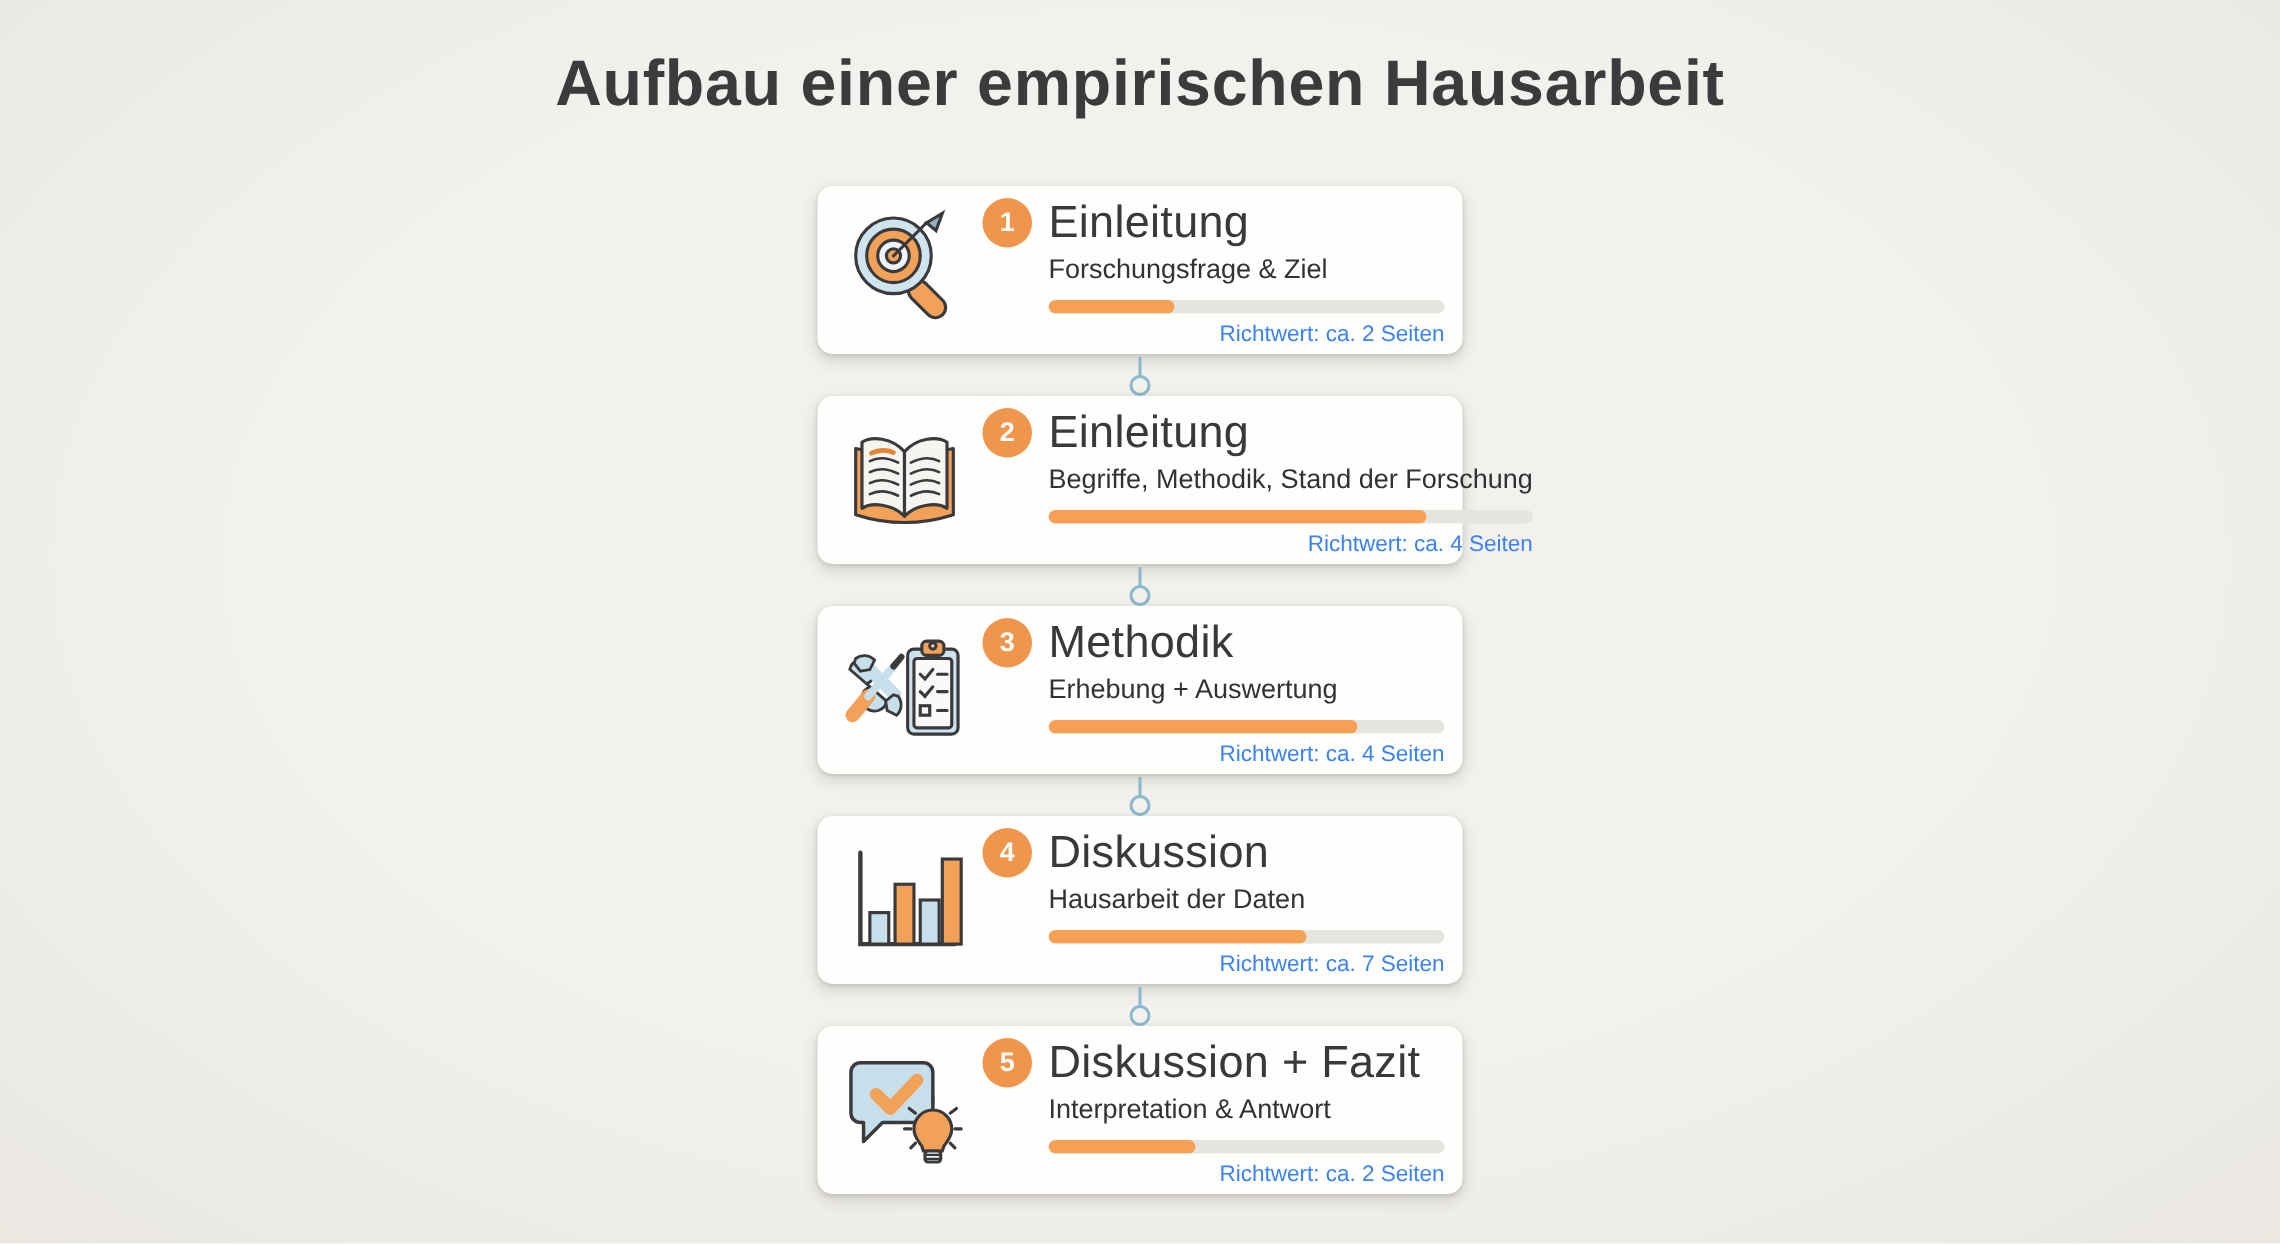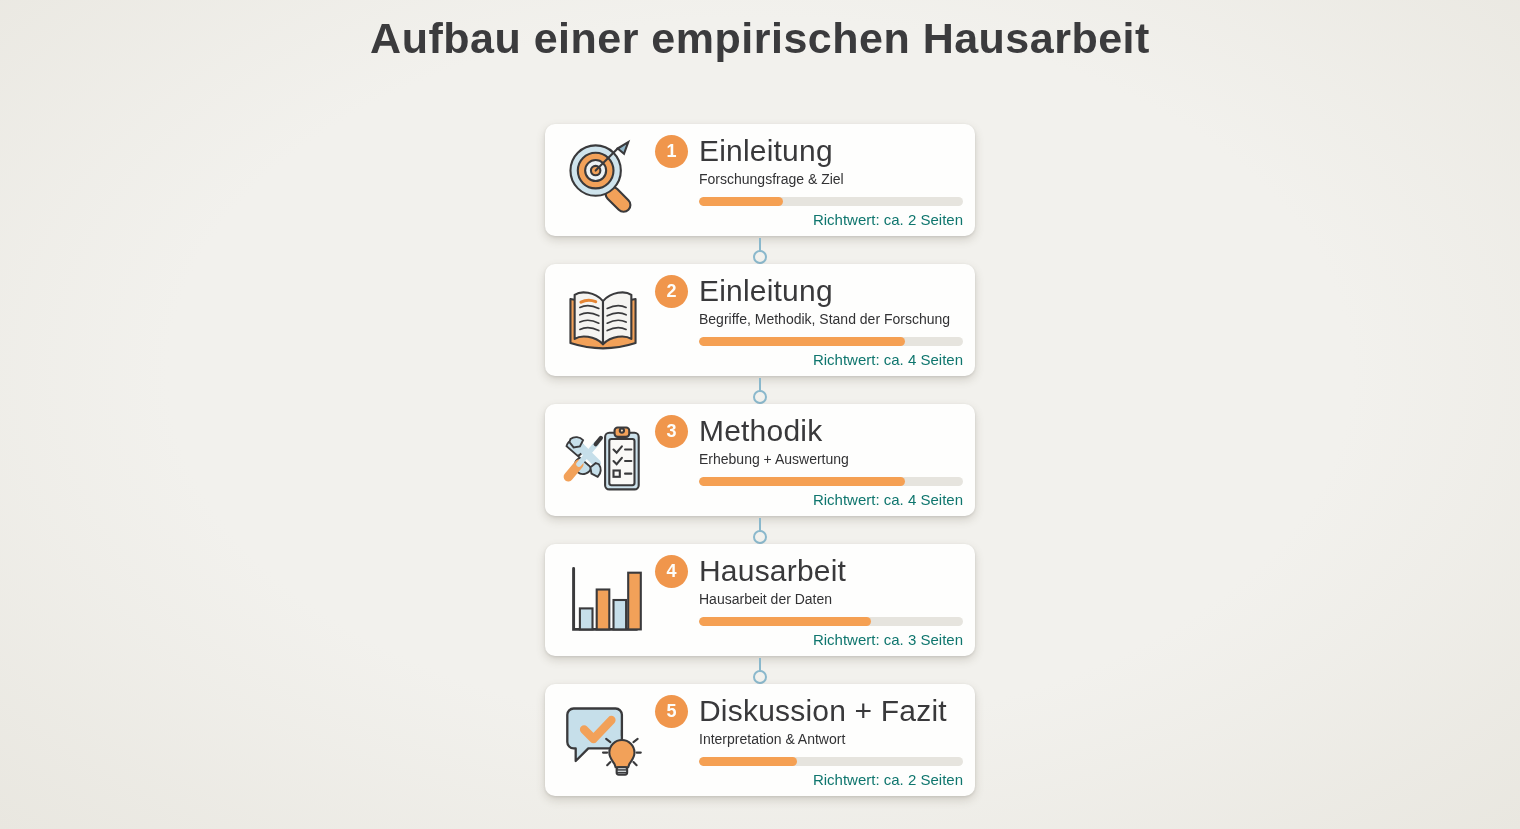--- a/index.html
+++ b/index.html
@@ -6,21 +6,21 @@
   html, body { width: 1520px; height: 829px; overflow: hidden; }
   body {
     font-family: "Liberation Sans", sans-serif;
     background: radial-gradient(ellipse at 50% 45%, #F2F1ED 55%, #E9E7E0 100%);
     color: #3A3A3C;
   }
   .canvas { position: relative; width: 1520px; height: 829px; }
 
   .page-title {
     text-align: center;
-    padding-top: 14px;
+    padding-top: 32px;
     font-size: 43px;
     font-weight: 700;
     letter-spacing: 0.5px;
     color: #3B3B3D;
   }
 
   .flow {
     position: absolute;
     left: 50%;
     top: 124px;
@@ -70,21 +70,21 @@
     font-size: 30px;
     font-weight: 400;
     color: #39393B;
     letter-spacing: 0.2px;
     white-space: nowrap;
   }
 
   .sub-block { margin-left: 44px; }
 
   .card-subtitle {
-    font-size: 14px;
+    font-size: 18px;
     color: #323234;
     margin-top: 3px;
     white-space: nowrap;
   }
 
   .progress-track {
     margin-top: 10px;
     width: 100%;
     height: 9px;
     border-radius: 5px;
@@ -94,21 +94,21 @@
   .progress-fill {
     height: 100%;
     border-radius: 5px;
     background: #F5A053;
   }
 
   .card-note {
     margin-top: 5px;
     text-align: right;
     font-size: 15px;
-    color: #0f766e;
+    color: #3b82f6;
   }
 
   .connector {
     height: 28px;
     display: flex;
     flex-direction: column;
     align-items: center;
     justify-content: flex-end;
   }
   .connector-line {
@@ -268,28 +268,28 @@
             <rect x="18" y="48" width="12" height="20" fill="#C6DFEA"></rect>
             <rect x="34" y="30" width="12" height="38" fill="#F2A159"></rect>
             <rect x="50" y="40" width="12" height="28" fill="#C6DFEA"></rect>
             <rect x="66" y="14" width="12" height="54" fill="#F2A159" transform="translate(-2 0)"></rect>
           </g>
         </svg>
       </div>
       <div class="content">
         <div class="head-row">
           <div class="badge">4</div>
-          <div class="card-title">Hausarbeit</div>
+          <div class="card-title">Diskussion</div>
         </div>
         <div class="sub-block">
           <div class="card-subtitle">Hausarbeit der Daten</div>
           <div class="progress-track">
             <div class="progress-fill" style="width: 65%;"></div>
           </div>
-          <div class="card-note">Richtwert: ca. 3 Seiten</div>
+          <div class="card-note">Richtwert: ca. 7 Seiten</div>
         </div>
       </div>
     </div>
 
     <div class="connector">
       <div class="connector-line"></div>
       <div class="connector-ring"></div>
     </div>
 
     <div class="card">

